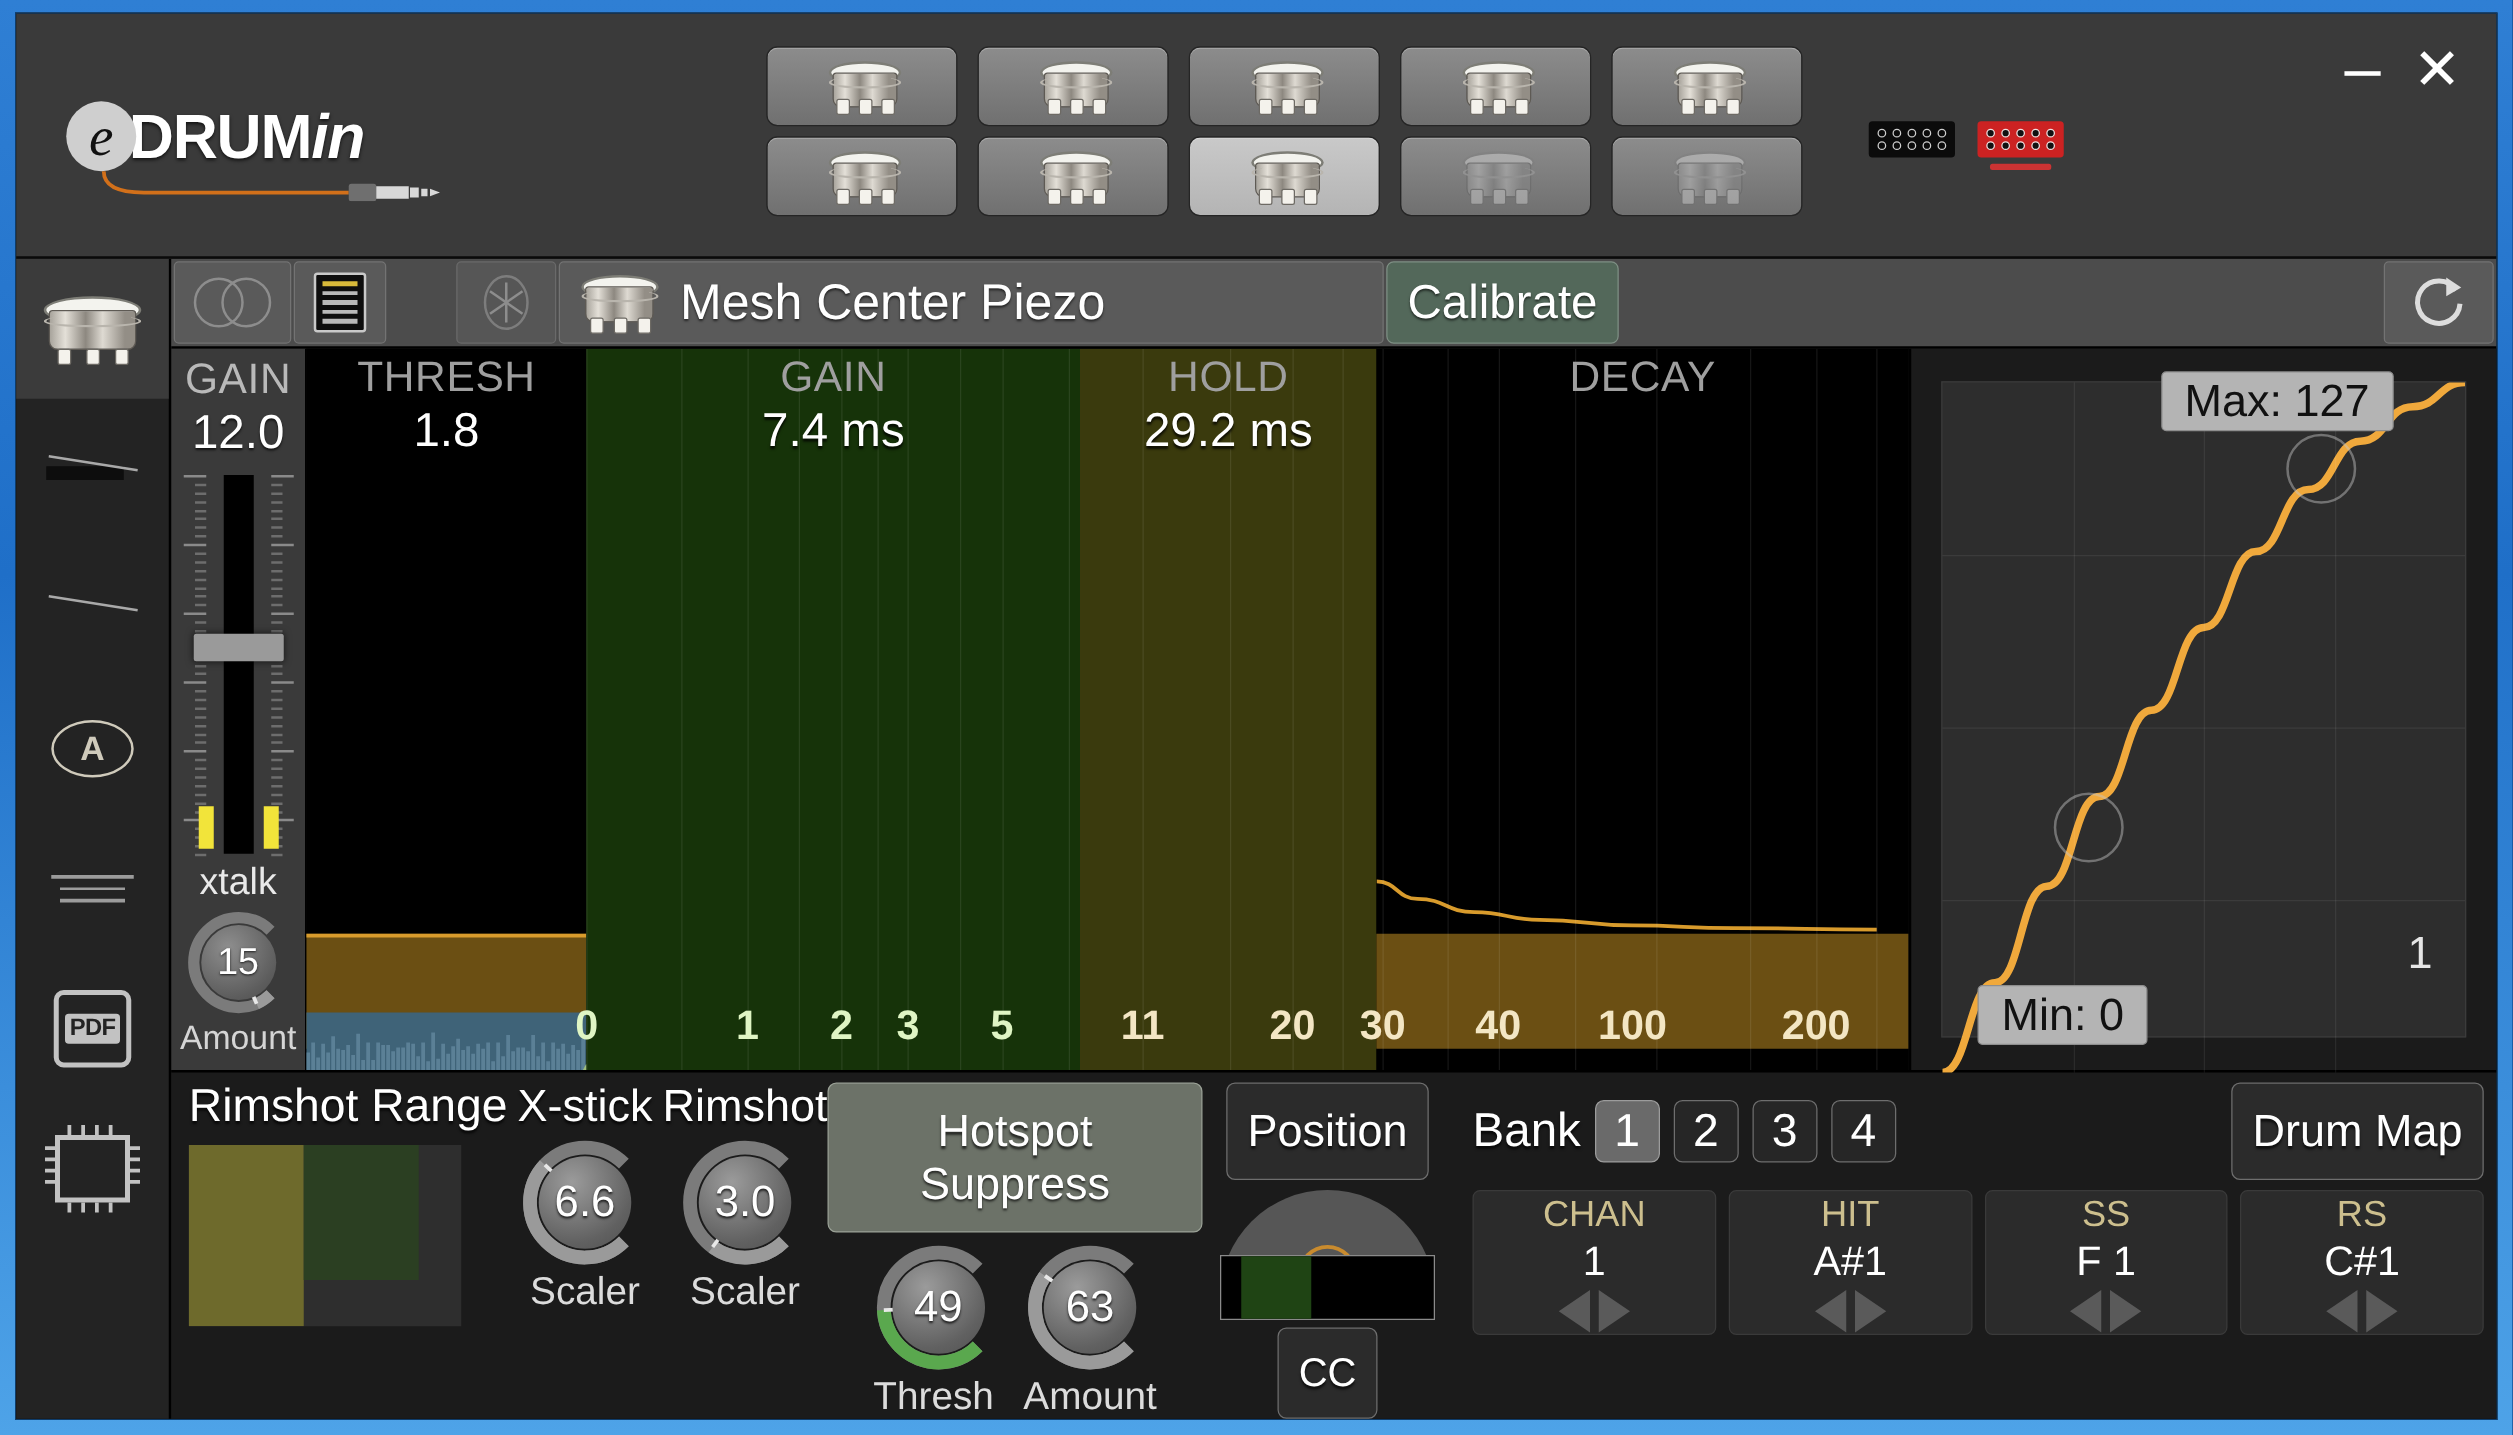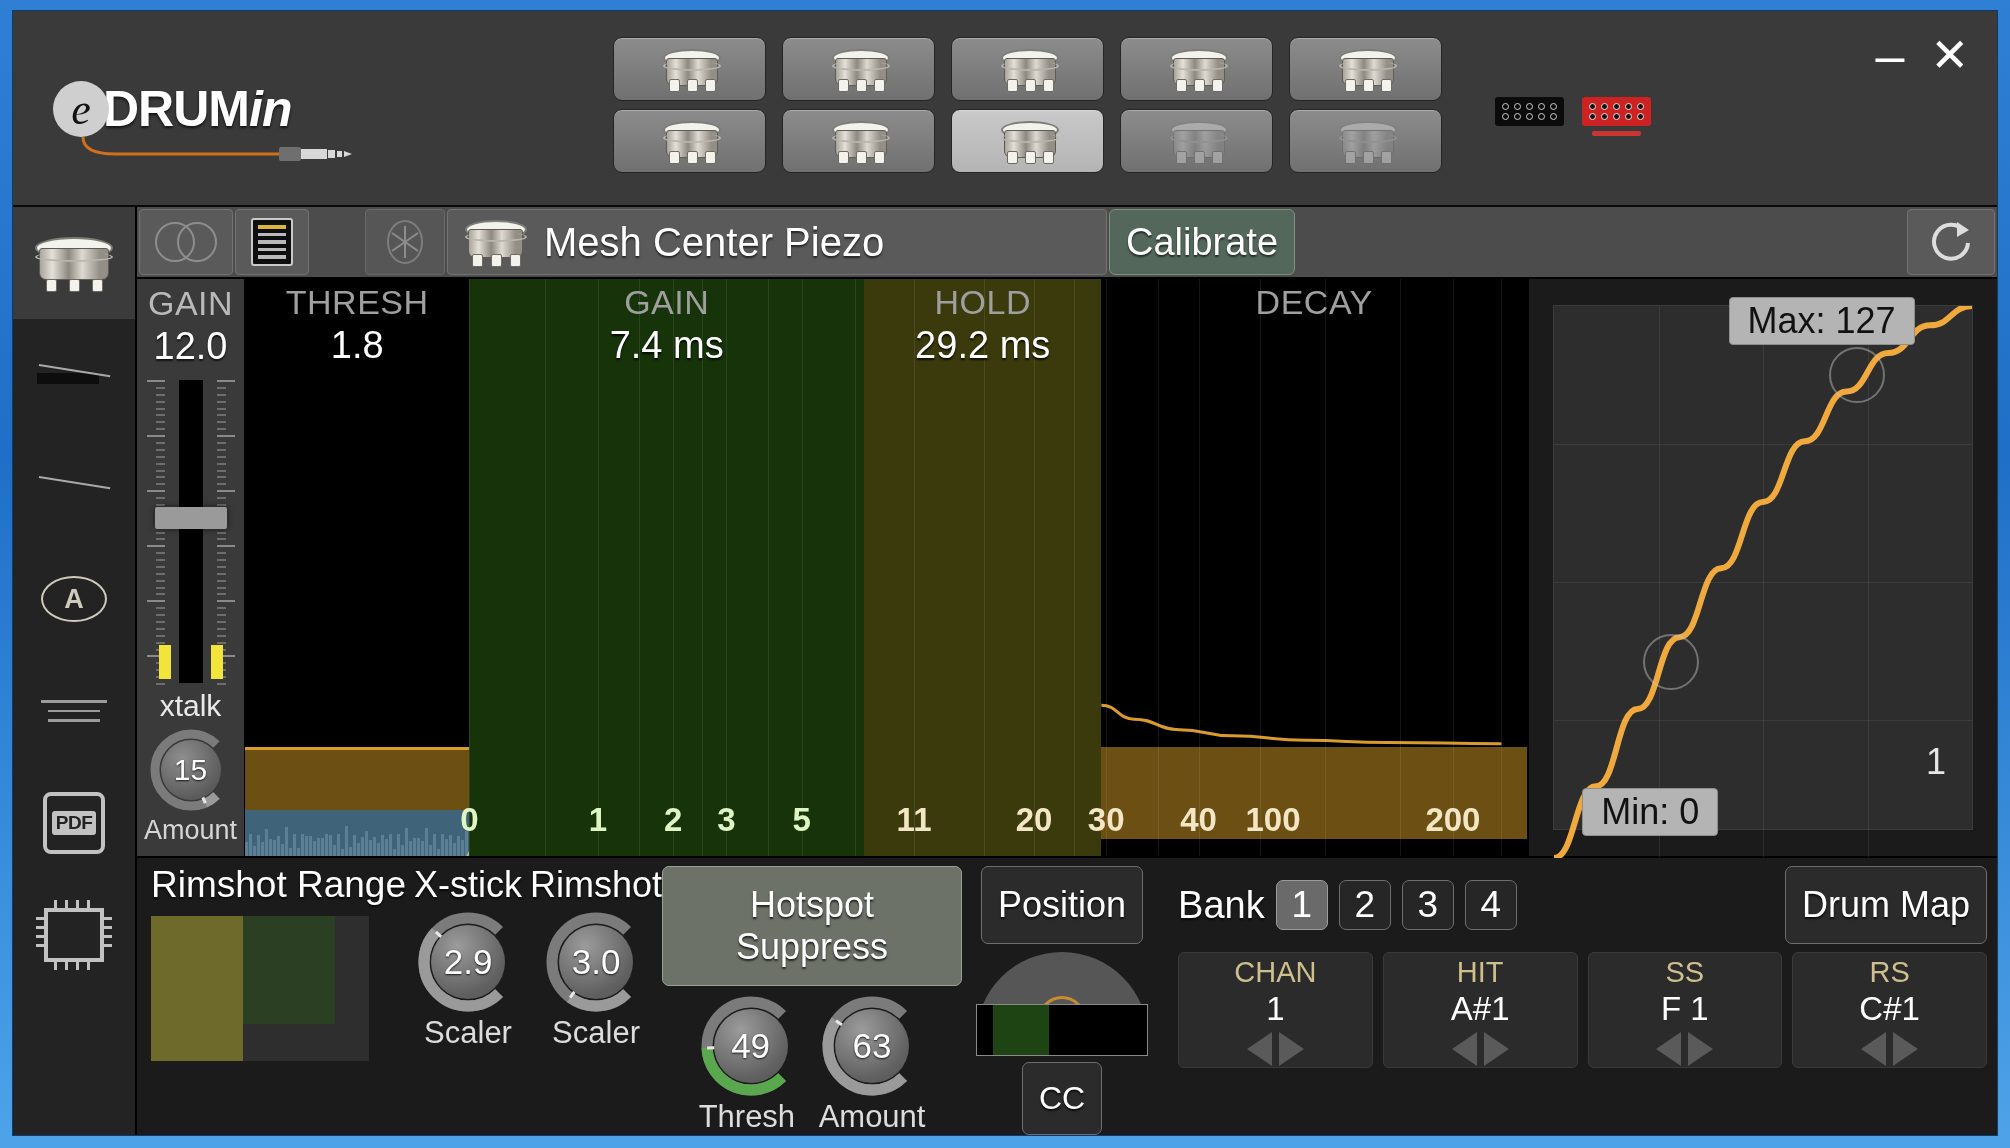--- a/index.html
+++ b/index.html
@@ -788,21 +788,21 @@
               </div>
               <div class="tick-label g" style="left: 224.35px; top: 522px;">0</div>
               <div class="tick-label g" style="left: 352.903px; top: 522px;">1</div>
               <div class="tick-label g" style="left: 428.101px; top: 522px;">2</div>
               <div class="tick-label g" style="left: 481.456px; top: 522px;">3</div>
               <div class="tick-label g" style="left: 556.654px; top: 522px;">5</div>
               <div class="tick-label t" style="left: 669.07px; top: 522px;">11</div>
               <div class="tick-label t" style="left: 788.995px; top: 522px;">20</div>
               <div class="tick-label t" style="left: 861.226px; top: 522px;">30</div>
               <div class="tick-label t" style="left: 953.556px; top: 522px;">40</div>
-              <div class="tick-label t" style="left: 1028px; top: 522px;">100</div>
+              <div class="tick-label t" style="left: 1061px; top: 522px;">100</div>
               <div class="tick-label t" style="left: 1207.91px; top: 522px;">200</div>
             </div>
 
         <div id="velpanel">
           <div id="velbox">
             <svg id="velcurve" width="418" height="552">
                   <path d="M0,552 C20.900000000000002,552 20.900000000000002,480.24 41.800000000000004,480.24 C62.7,480.24 62.7,402.96 83.60000000000001,402.96 C104.5,402.96 104.5,331.2 125.39999999999999,331.2 C146.3,331.2 146.3,262.2 167.20000000000002,262.2 C188.10000000000002,262.2 188.10000000000002,195.95999999999998 209,195.95999999999998 C229.89999999999998,195.95999999999998 229.89999999999998,135.24 250.79999999999998,135.24 C271.7,135.24 271.7,85.56 292.59999999999997,85.56 C313.5,85.56 313.5,46.91999999999996 334.40000000000003,46.91999999999996 C355.3,46.91999999999996 355.3,19.32000000000005 376.2,19.32000000000005 C397.1,19.32000000000005 397.1,0 418,0" fill="none" stroke="#f0a93c" stroke-width="6" stroke-linecap="round"></path>
                 </svg>
             <div id="velnum">1</div>
           <div class="vg" style="left: 104.5px; top: 0px; width: 1px; height: 552px;"></div>
@@ -831,21 +831,21 @@
         </div>
 
         <div class="kcol">
           <div class="bs-title">X-stick</div>
           <div class="kbig">
                 <svg viewBox="0 0 104 104" style="position: absolute; inset: 0px;">
                   <path d="M83.11269837220809,83.11269837220809 A44,44 0 1 1 83.11269837220809,20.887301627791903" fill="none" stroke="#7b7b7b" stroke-width="11"></path>
                   <path d="M83.11269837220809,83.11269837220809 A44,44 0 0 1 19.925380393457907,21.87992733913768" fill="none" stroke="#9a9a9a" stroke-width="11"></path>
                   <line x1="19.925380393457907" y1="21.87992733913768" x2="29.94869902050231" y2="31.292450045657155" stroke="#e8e8e8" stroke-width="3"></line>
                 </svg>
-            <div class="cap">2.9</div>
+            <div class="cap">6.6</div>
           </div>
           <div class="kcap-label">Scaler</div>
         </div>
 
         <div class="kcol">
           <div class="bs-title">Rimshot</div>
           <div class="kbig">
                 <svg viewBox="0 0 104 104" style="position: absolute; inset: 0px;">
                   <path d="M83.11269837220809,83.11269837220809 A44,44 0 1 1 83.11269837220809,20.887301627791903" fill="none" stroke="#7b7b7b" stroke-width="11"></path>
                   <path d="M83.11269837220809,83.11269837220809 A44,44 0 0 1 26.137448899131186,87.59674775249769" fill="none" stroke="#9a9a9a" stroke-width="11"></path>

